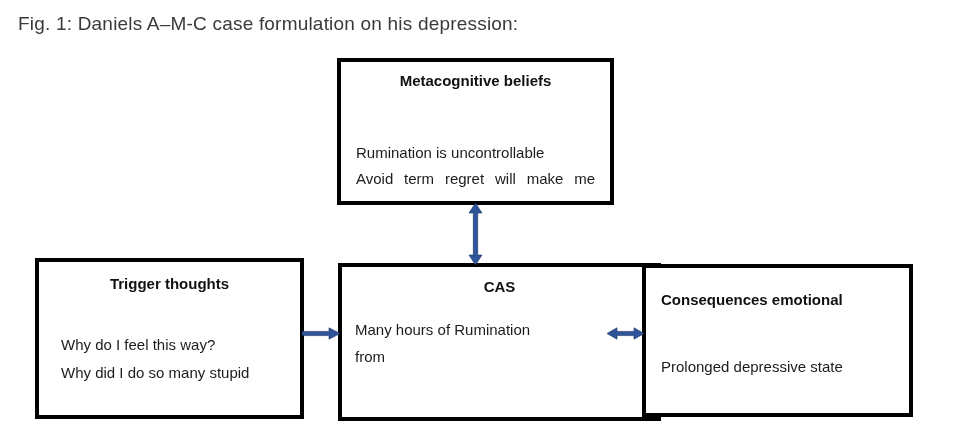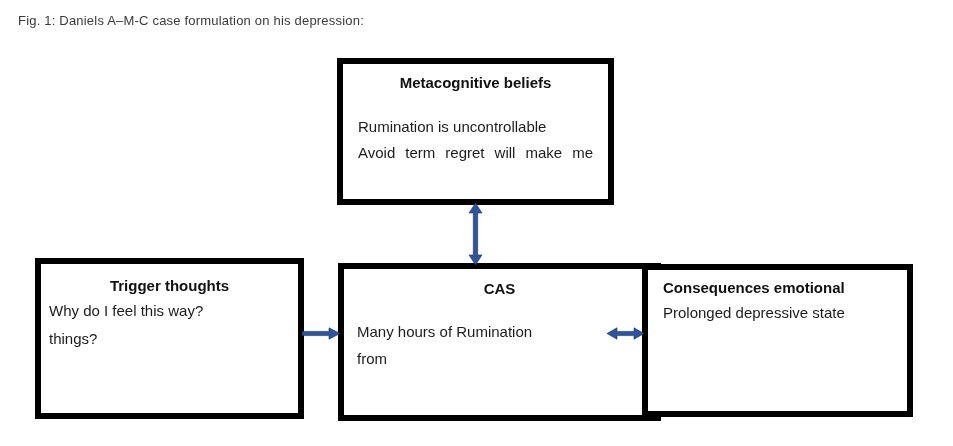--- a/index.html
+++ b/index.html
@@ -8,60 +8,60 @@
     width: 953px;
     height: 446px;
     background: #ffffff;
     font-family: "Liberation Sans", sans-serif;
     overflow: hidden;
   }
   .caption {
     position: absolute;
     left: 18px;
     top: 13px;
-    font-size: 13px;
+    font-size: 19px;
     color: #3a3a3a;
     letter-spacing: 0.2px;
   }
   .box {
     position: absolute;
     box-sizing: border-box;
-    border: 6px solid #000000;
+    border: 4px solid #000000;
     background: #ffffff;
     color: #1c1c1c;
   }
   .box-title {
     font-weight: bold;
     font-size: 15px;
     line-height: 22px;
     color: #111111;
   }
   .title-center { text-align: center; }
   .title-left { text-align: left; }
   .box-body { font-size: 15px; }
   .box-body .line { line-height: 27px; white-space: nowrap; }
   .line.stretch {
     white-space: normal;
     text-align: justify;
     text-align-last: justify;
   }
   
   #box-metacognitive { left: 337px; top: 58px;  width: 277px; height: 147px; padding: 8px 15px; }
-  #box-metacognitive .box-body { margin-top: 20px; }
+  #box-metacognitive .box-body { margin-top: 48px; }
   #box-metacognitive .line { line-height: 26px; }
 
-  #box-trigger { left: 35px; top: 258px; width: 269px; height: 161px; padding: 11px 8px; }
-  #box-trigger .box-body { }
+  #box-trigger { left: 35px; top: 258px; width: 269px; height: 161px; padding: 11px 22px; }
+  #box-trigger .box-body { margin-top: 36px; }
   #box-trigger .line { line-height: 28px; }
 
   #box-cas { left: 338px; top: 263px; width: 323px; height: 158px; padding: 9px 13px; }
   #box-cas .box-body { margin-top: 18px; }
 
-  #box-consequences { left: 642px; top: 264px; width: 271px; height: 153px; padding: 7px 15px; }
-  #box-consequences .box-body { }
+  #box-consequences { left: 642px; top: 264px; width: 271px; height: 153px; padding: 21px 15px; }
+  #box-consequences .box-body { margin-top: 42px; }
 
   .arrow { position: absolute; display: block; }
   #arrow-cas-metacognitive { left: 468px; top: 203px; }
   #arrow-trigger-cas { left: 302px; top: 327px; }
   #arrow-cas-consequences { left: 607px; top: 327px; }
 </style>
 </head>
 <body>
 
 <div id="canvas">
@@ -73,21 +73,21 @@
     <div class="box-body">
       <div class="line">Rumination is uncontrollable</div>
       <div class="line stretch">Avoid term regret will make me</div>
     </div>
   </div>
 
   <div class="box" id="box-trigger">
     <div class="box-title title-center">Trigger thoughts</div>
     <div class="box-body">
       <div class="line">Why do I feel this way?</div>
-      <div class="line">things?</div>
+      <div class="line">Why did I do so many stupid</div>
     </div>
   </div>
 
   <div class="box" id="box-cas">
     <div class="box-title title-center">CAS</div>
     <div class="box-body">
       <div class="line">Many hours of Rumination</div>
       <div class="line">from</div>
     </div>
   </div>

